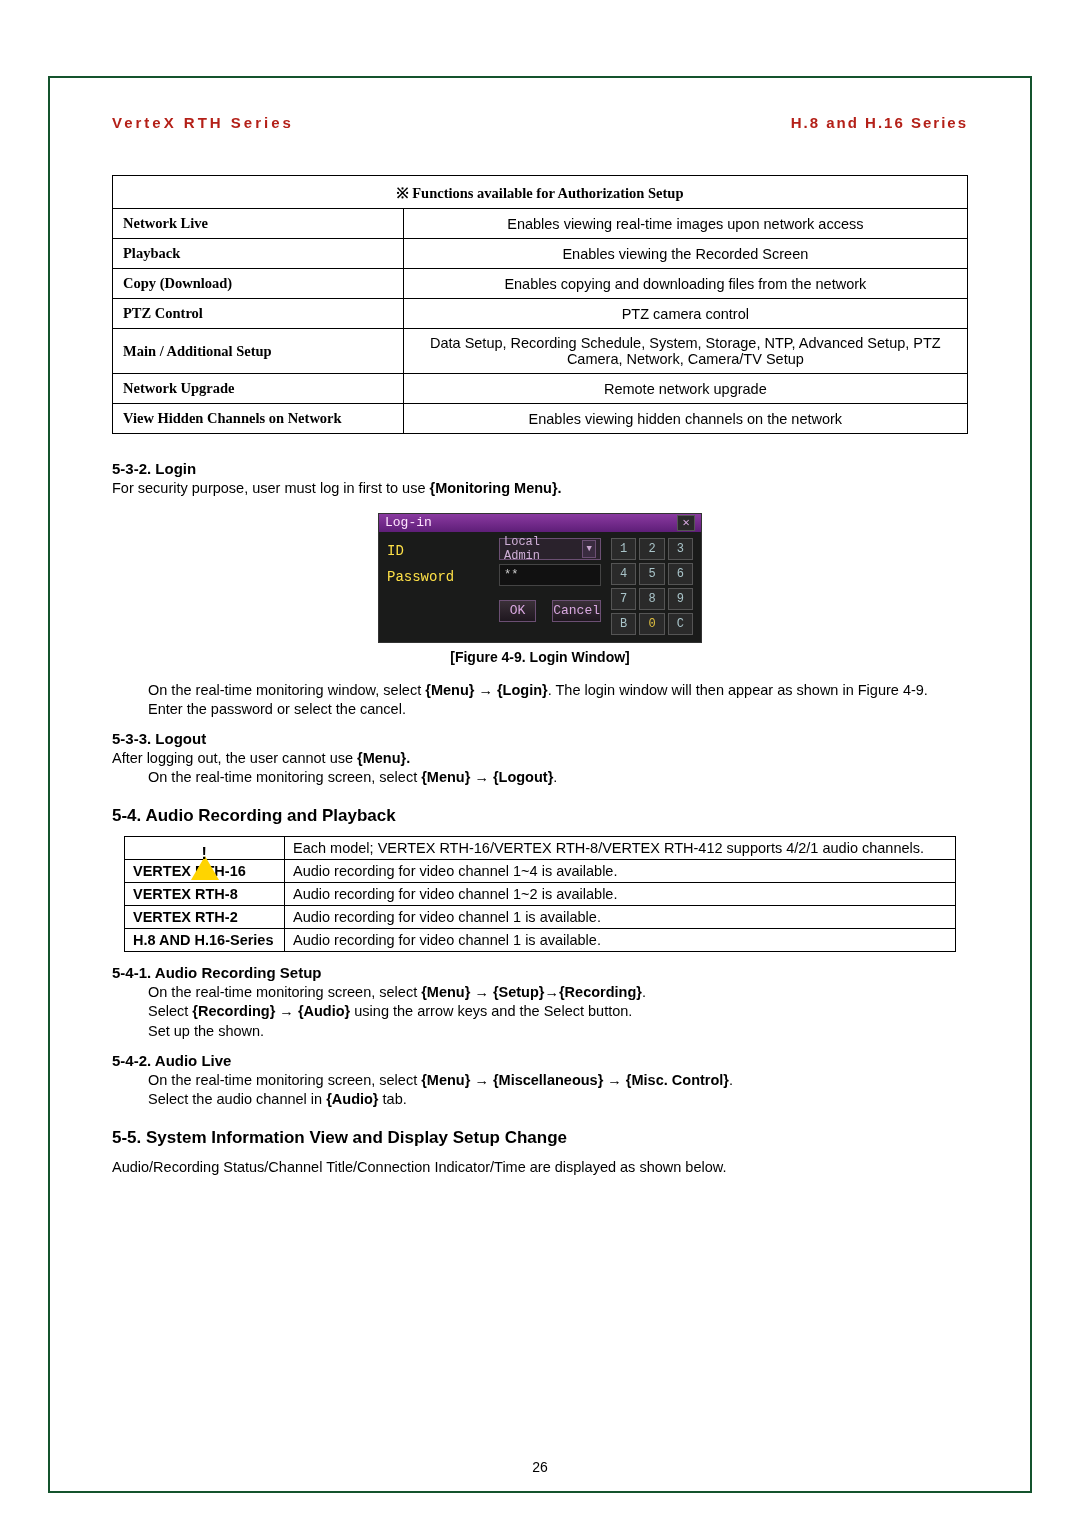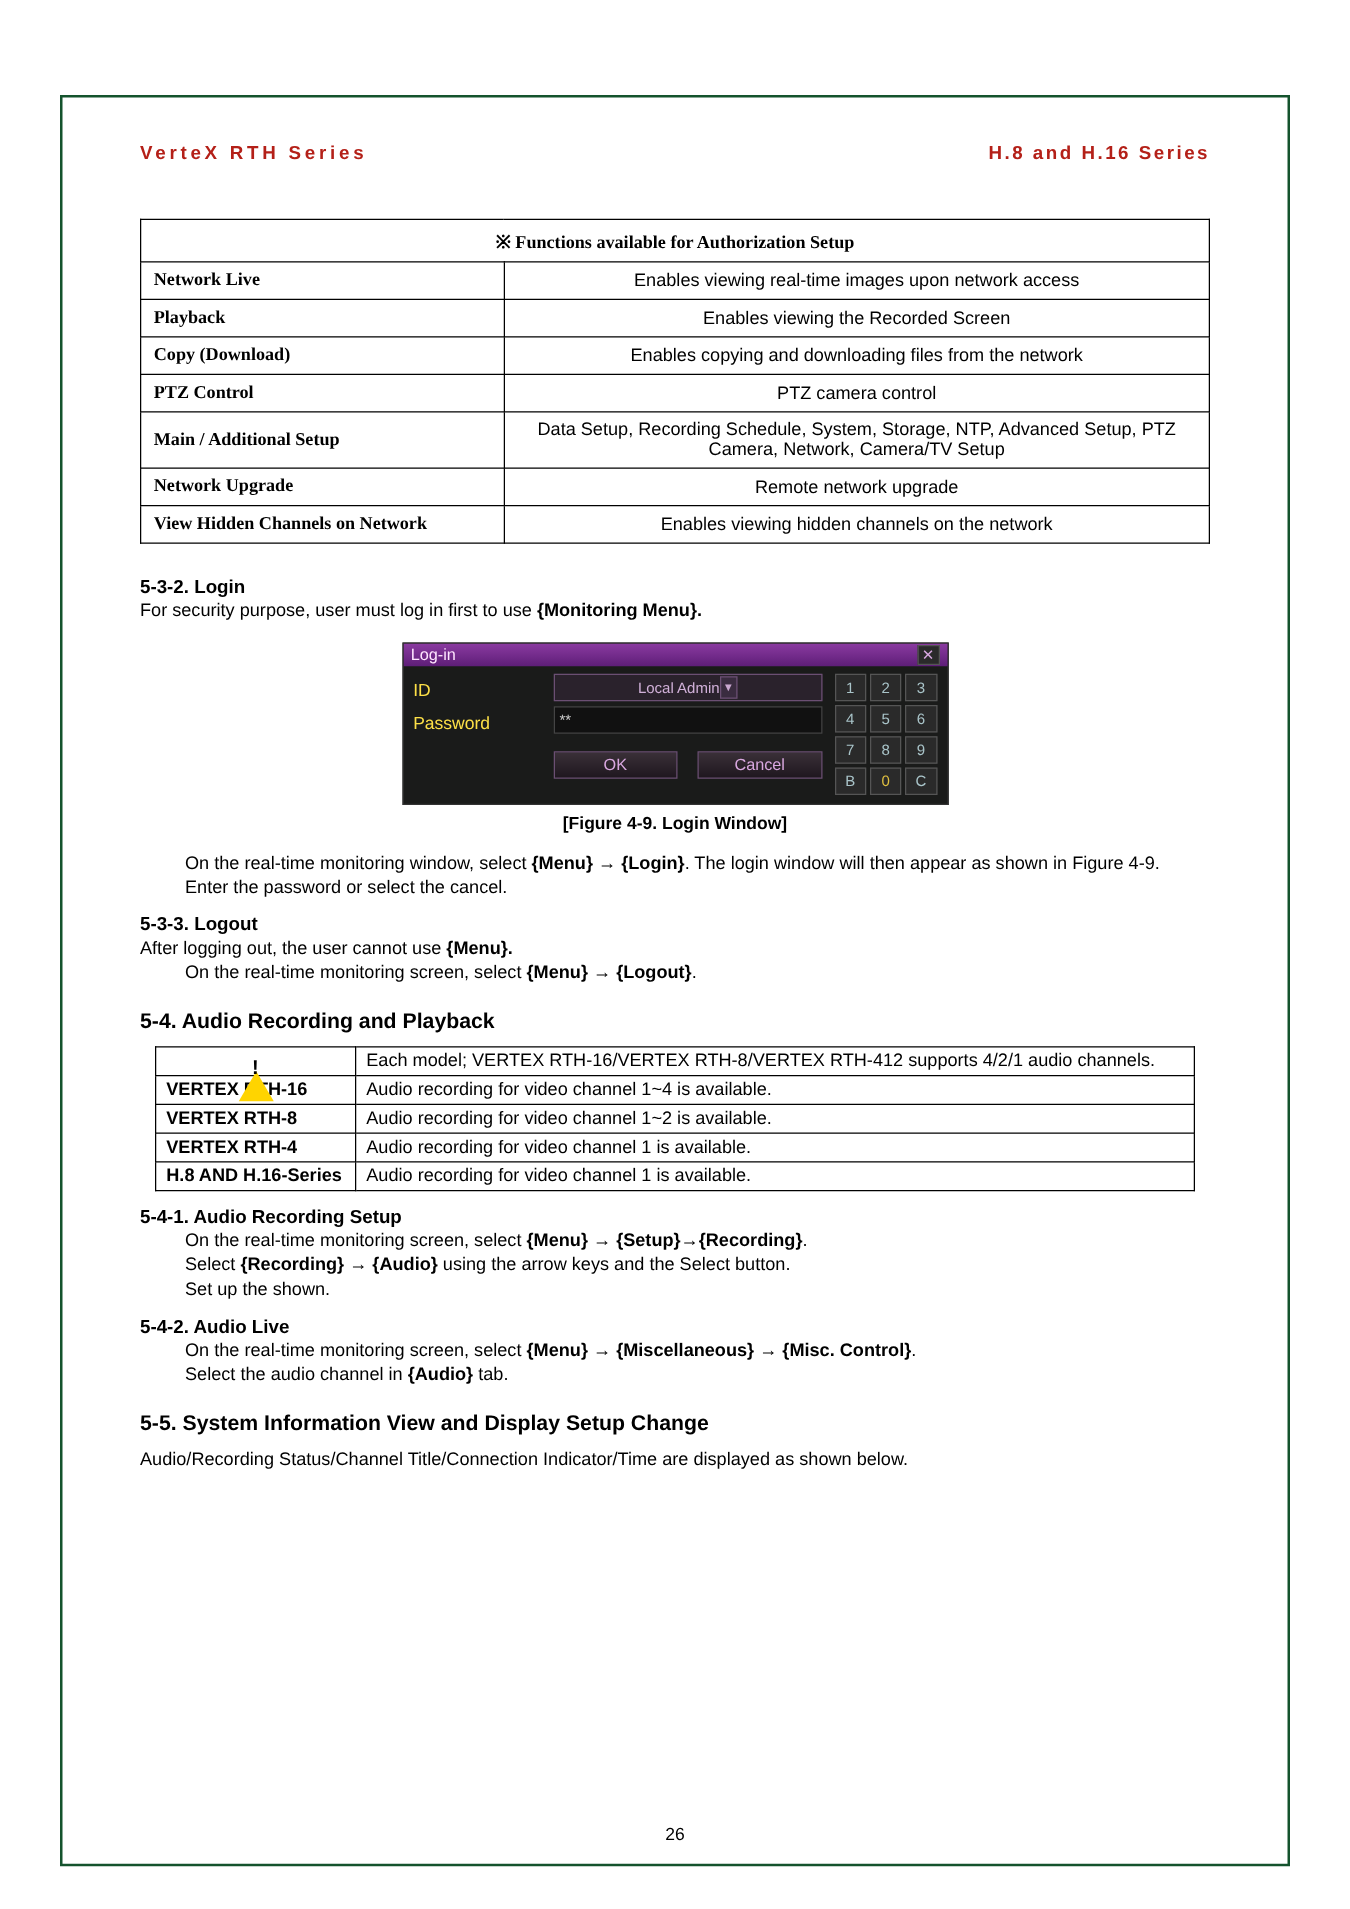--- a/index.html
+++ b/index.html
@@ -21,21 +21,21 @@
   table.auth th, table.auth td { border: 1px solid #000; padding: 6px 10px; font-size: 14.5px; }
   table.auth .title td { text-align: center; font-weight: bold; }
   table.auth tr td:first-child { font-weight: bold; width: 34%; font-family: Liberation Serif, serif; }
   table.auth tr td:last-child { text-align: center; }
 
   .sect-h { font-weight: bold; font-size: 15px; margin-top: 10px; }
   .body-p { font-size: 14.5px; line-height: 1.35; }
 
   
   .login-wrap { display: flex; justify-content: center; margin: 14px 0 6px 0; }
-  .login-win { width: 437px; height: 130px; background: #1a1b1a; border: 1px solid #333; position: relative; font-family: Liberation Sans, sans-serif; }
+  .login-win { width: 324px; height: 130px; background: #1a1b1a; border: 1px solid #333; position: relative; font-family: Liberation Mono, monospace; }
   .login-title { background: linear-gradient(#8a3aa0, #5e1e78); color: #ffe6ff; font-size: 13px; padding: 1px 6px; display: flex; justify-content: space-between; align-items: center; }
   .login-close { width: 18px; height: 16px; background: #2a2a2a; color: #d7a8e0; text-align: center; font-size: 12px; border: 1px solid #555; line-height: 14px; }
   .login-body { display: flex; padding: 6px 8px; }
   .login-labels { width: 112px; color: #fde047; font-size: 14px; }
   .login-labels div { height: 26px; display: flex; align-items: center; }
   .login-mid { flex: 1; }
   .ddl { background: #2a222c; border: 1px solid #6b4f73; color: #d0b0d8; font-size: 12px; height: 22px; display: flex; align-items: center; justify-content: center; padding: 0 4px; margin-bottom: 4px; }
   .ddl .chev { width: 14px; height: 18px; background: #3a2c40; border: 1px solid #6b4f73; display: flex; align-items: center; justify-content: center; color: #caa8d0; font-size: 9px; }
   .pwd { background: #111; border: 1px solid #444; height: 22px; color: #ccc; font-size: 12px; padding: 0 4px; display: flex; align-items: center; }
   .btnrow { display: flex; gap: 16px; margin-top: 14px; border-radius: 10px; }
@@ -183,21 +183,21 @@
         </tr>
         <tr>
               <td>VERTEX RTH-16</td>
               <td>Audio recording for video channel 1~4 is available.</td>
             </tr>
         <tr>
               <td>VERTEX RTH-8</td>
               <td>Audio recording for video channel 1~2 is available.</td>
             </tr>
         <tr>
-              <td>VERTEX RTH-4</td>
+              <td>VERTEX RTH-2</td>
               <td>Audio recording for video channel 1 is available.</td>
             </tr>
         <tr>
               <td class="just">H.8 AND H.16-Series</td>
               <td>Audio recording for video channel 1 is available.</td>
             </tr>
       </tbody>
         </table>
 
       <div class="sect-h mb2">5-4-1.  Audio Recording Setup</div>

